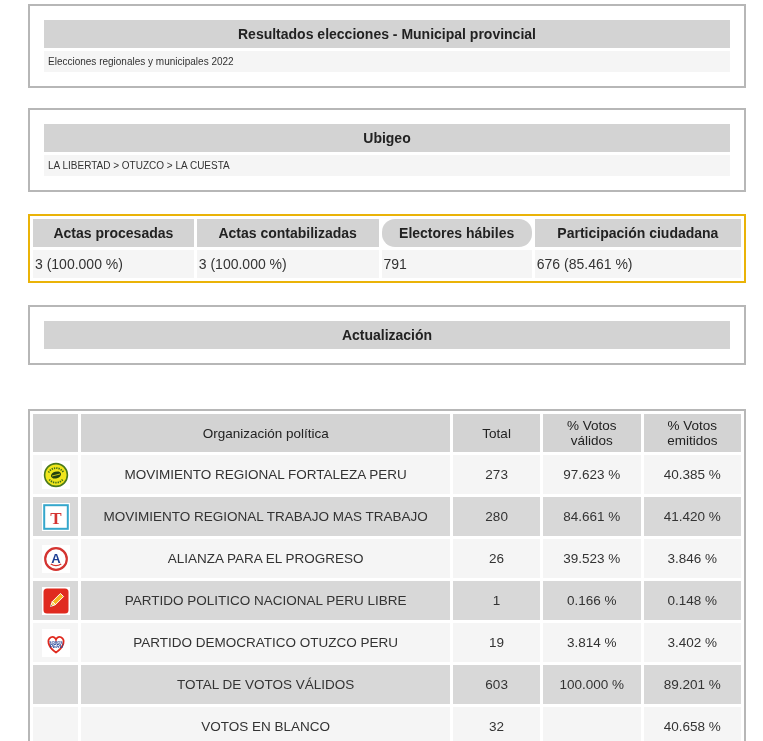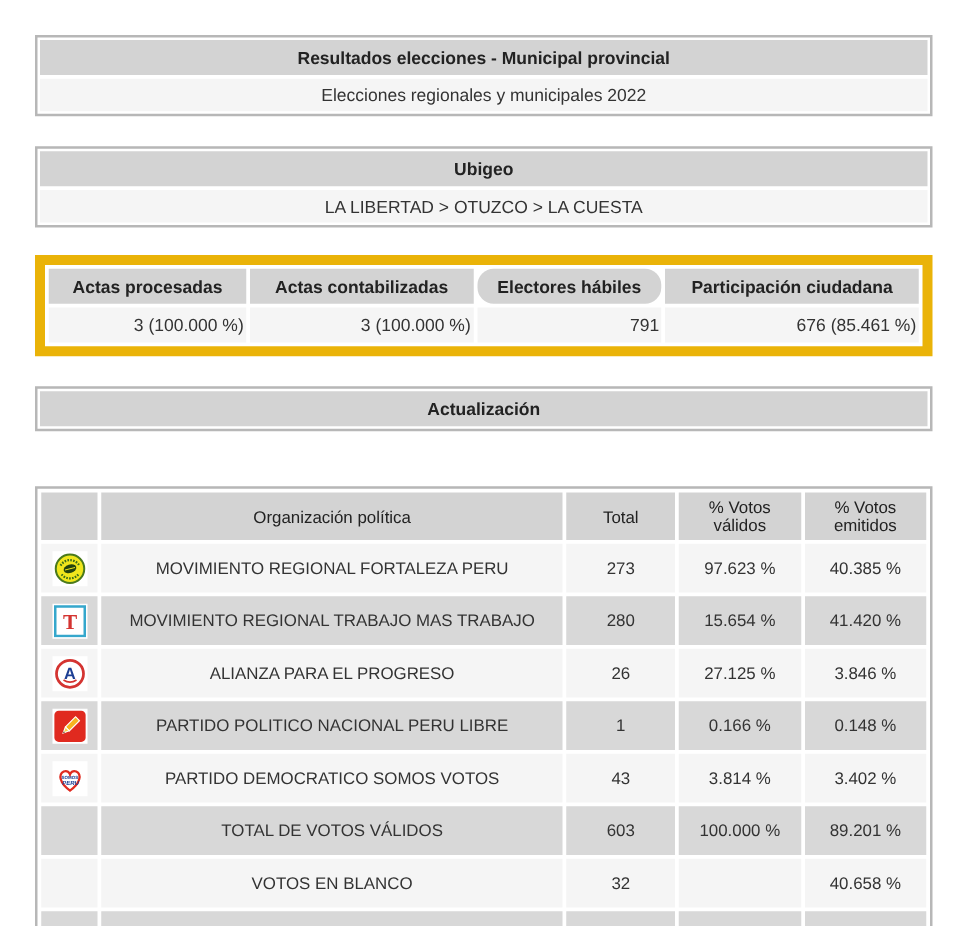--- a/index.html
+++ b/index.html
@@ -9,51 +9,51 @@
     font-family: "Liberation Sans", sans-serif;
     color: #333333;
     overflow: hidden;
   }
   .wrap { position: absolute; left: 28px; top: 4px; width: 718px; }
 
   
   .box {
     border: 2px solid #b7b7b7;
     background: #ffffff;
-    padding: 2px;
-    display: flex; flex-direction: column; gap: 3px; margin-top: 24px;
+    padding: 14px;
+    display: flex; flex-direction: column; gap: 3px;
   }
   .box-header {
     background: #d3d3d3;
     font-weight: bold; font-size: 14px; color: #222;
     text-align: center; padding: 6px 4px;
   }
   .box-value {
     background: #f5f5f5;
-    font-size: 14px; color: #333;
-    text-align: center; padding: 5px 4px;
+    font-size: 10px; color: #333;
+    text-align: left; padding: 5px 4px;
   }
   .mb20 { margin-bottom: 20px; }
   .mb22 { margin-bottom: 22px; }
   .mb44 { margin-bottom: 44px; }
 
   
   table.stats {
     width: 100%;
-    border: 8px solid #eab308;
+    border: 2px solid #eab308;
     border-collapse: separate; border-spacing: 3px;
     background: #ffffff;
   }
   table.stats th {
     background: #d3d3d3; font-weight: bold; font-size: 14px; color: #222;
     padding: 6px 2px; text-align: center;
   }
   table.stats td {
     background: #f5f5f5; font-size: 14px;
-    padding: 6px 2px; text-align: right;
+    padding: 6px 2px; text-align: left;
   }
   .c1 { width: 23%; } .c2 { width: 26%; } .c3 { width: 21.5%; border-radius: 13px; } .c4 { width: 29.5%; }
 
   
   table.results {
     width: 100%;
     border: 2px solid #b7b7b7;
     border-collapse: separate; border-spacing: 3px;
     background: #ffffff;
   }
@@ -147,37 +147,37 @@
       <td>
         <span class="logo-box">
           <svg width="26" height="26" viewBox="0 0 26 26">
             <rect x="1.2" y="1.2" width="23.6" height="23.6" fill="#ffffff" stroke="#35a7cc" stroke-width="2"></rect>
             <text x="13" y="19.5" text-anchor="middle" font-size="17" font-weight="bold" fill="#d43431" font-family="Liberation Serif, serif">T</text>
           </svg>
         </span>
       </td>
       <td>MOVIMIENTO REGIONAL TRABAJO MAS TRABAJO</td>
       <td>280</td>
-      <td>15.654 %</td>
+      <td>84.661 %</td>
       <td>41.420 %</td>
     </tr>
 
     <tr class="r-light">
       <td>
         <span class="logo-box">
           <svg width="26" height="26" viewBox="0 0 26 26">
             <circle cx="13" cy="13" r="10.8" fill="#ffffff" stroke="#d43431" stroke-width="2.2"></circle>
             <text x="13" y="17.2" text-anchor="middle" font-size="13" font-weight="bold" fill="#1c3e93" font-family="Liberation Sans, sans-serif">A</text>
             <path d="M7.8 18 Q13 21.3 18.2 18" fill="none" stroke="#d43431" stroke-width="1.4"></path>
           </svg>
         </span>
       </td>
       <td>ALIANZA PARA EL PROGRESO</td>
       <td>26</td>
-      <td>27.125 %</td>
+      <td>39.523 %</td>
       <td>3.846 %</td>
     </tr>
 
     <tr class="r-dark">
       <td>
         <span class="logo-box">
           <svg width="26" height="26" viewBox="0 0 26 26">
             <rect x="0.5" y="0.5" width="25" height="25" rx="3.5" fill="#e02a1f"></rect>
             <g transform="rotate(135 13 13)">
               <rect x="4.5" y="10.8" width="11.5" height="4.4" fill="#f7b520" stroke="#ffffff" stroke-width="0.9"></rect>
@@ -196,22 +196,22 @@
     <tr class="r-light">
       <td>
         <span class="logo-box">
           <svg width="26" height="26" viewBox="0 0 26 26">
             <path d="M13 22.5 C4.5 16.5 3.5 9.5 8 7.2 C10.8 5.9 12.6 8.3 13 9.6 C13.4 8.3 15.2 5.9 18 7.2 C22.5 9.5 21.5 16.5 13 22.5 Z" fill="#ffffff" stroke="#e02a1f" stroke-width="1.8"></path>
             <text x="13" y="13.6" text-anchor="middle" font-size="3.6" font-weight="bold" fill="#1c3e93" font-family="Liberation Sans, sans-serif">SOMOS</text>
             <text x="13.5" y="18.2" text-anchor="middle" font-size="4.8" font-weight="bold" font-style="italic" fill="#1c3e93" font-family="Liberation Sans, sans-serif">PERU</text>
           </svg>
         </span>
       </td>
-      <td>PARTIDO DEMOCRATICO SOMOS VOTOS</td>
-      <td>43</td>
+      <td>PARTIDO DEMOCRATICO OTUZCO PERU</td>
+      <td>19</td>
       <td>3.814 %</td>
       <td>3.402 %</td>
     </tr>
 
     <tr class="r-dark">
       <td></td>
       <td>TOTAL DE VOTOS VÁLIDOS</td>
       <td>603</td>
       <td>100.000 %</td>
       <td>89.201 %</td>

